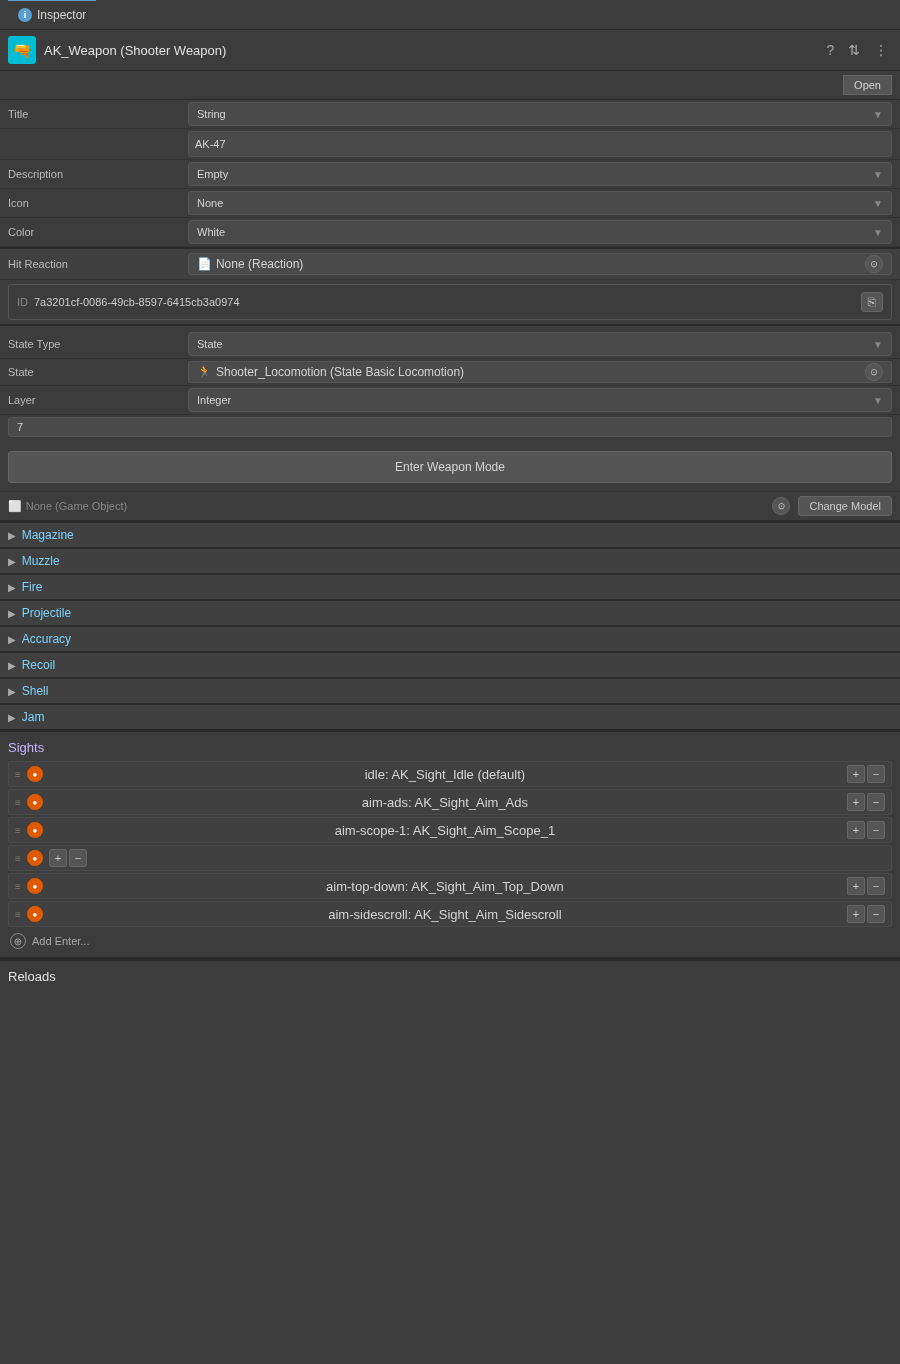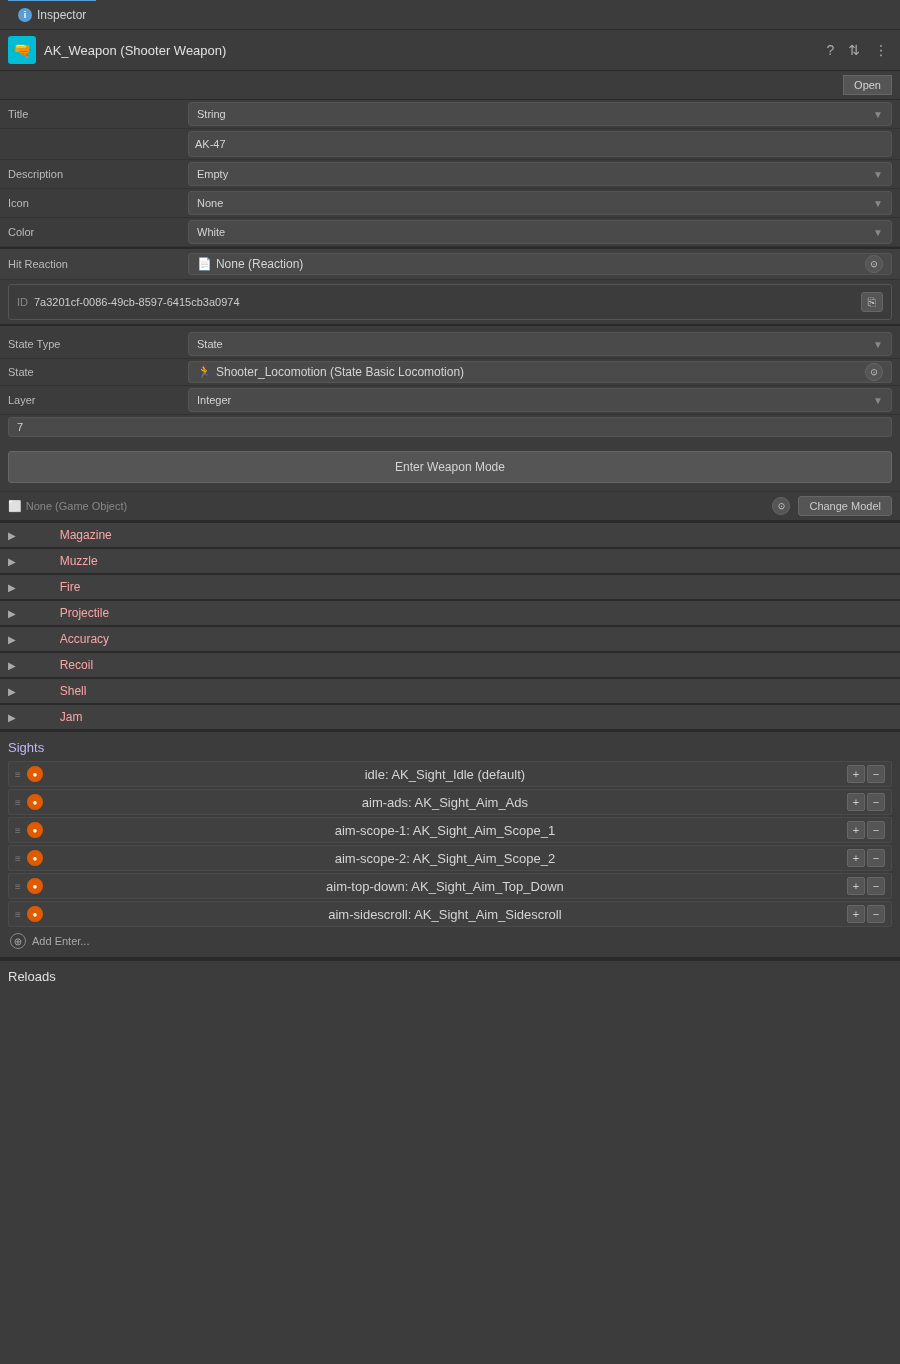--- a/index.html
+++ b/index.html
@@ -243,21 +243,21 @@
       background: #404040;
       border-top: 1px solid #2a2a2a;
       border-bottom: 1px solid #2a2a2a;
       padding: 5px 8px;
       display: flex;
       align-items: center;
       gap: 6px;
       cursor: pointer;
     }
     .triangle { color: #aaa; font-size: 10px; }
-    .section-label { font-size: 12px; color: #fca5a5; font-weight: 500; margin-left: 38px; }
+    .section-label { font-size: 12px; color: #7dd3fc; font-weight: 500; }
 
     
     .sights-section { padding: 8px 8px 4px; border-top: 2px solid #2a2a2a; }
     .sights-title { font-size: 13px; font-weight: 500; color: #c4b5fd; margin-bottom: 6px; }
 
     .sight-item {
       display: flex;
       align-items: center;
       background: #404040;
       border: 1px solid #4a4a4a;
@@ -521,21 +521,20 @@
     <div class="sight-icon">●</div>
     <span class="sight-label">aim-scope-1: AK_Sight_Aim_Scope_1</span>
     <div class="sight-actions">
       <button class="sight-btn">+</button>
       <button class="sight-btn">−</button>
     </div>
   </div>
         <div class="sight-item">
     <span class="drag-handle">≡</span>
     <div class="sight-icon">●</div>
-    <span class="sight-label">aim-scope-2: AK_Sight_Aim_Scope_2</span>
     <div class="sight-actions">
       <button class="sight-btn">+</button>
       <button class="sight-btn">−</button>
     </div>
   </div>
         <div class="sight-item">
     <span class="drag-handle">≡</span>
     <div class="sight-icon">●</div>
     <span class="sight-label">aim-top-down: AK_Sight_Aim_Top_Down</span>
     <div class="sight-actions">

